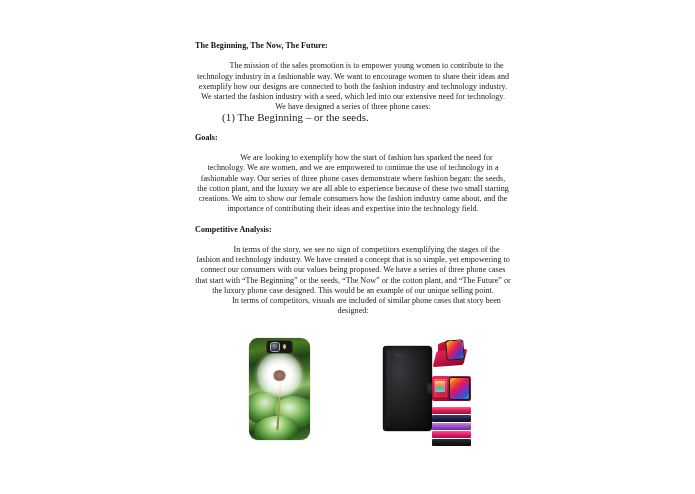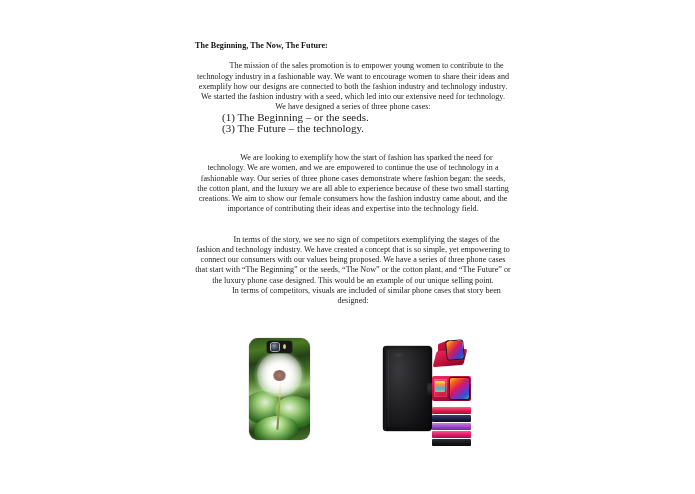--- a/index.html
+++ b/index.html
@@ -256,34 +256,35 @@
 <div class="page">
 
   <div class="doc-body">
 
     <div>
       <p class="heading">The Beginning, The Now, The Future:</p>
       <div class="spacer-line"></div>
       <p class="para">The mission of the sales promotion is to empower young women to contribute to the technology industry in a fashionable way. We want to encourage women to share their ideas and exemplify how our designs are connected to both the fashion industry and technology industry. We started the fashion industry with a seed, which led into our extensive need for technology. We have designed a series of three phone cases:</p>
       <ul class="list">
         <li>(1) The Beginning – or the seeds.</li>
-        <li>(3) The Future – the technology.</li>
       </ul>
     </div>
 
     <div class="spacer-line"></div>
 
     <div>
+      <p class="heading">Goals:</p>
       <div class="spacer-line"></div>
       <p class="para">We are looking to exemplify how the start of fashion has sparked the need for technology. We are women, and we are empowered to continue the use of technology in a fashionable way. Our series of three phone cases demonstrate where fashion began: the seeds, the cotton plant, and the luxury we are all able to experience because of these two small starting creations. We aim to show our female consumers how the fashion industry came about, and the importance of contributing their ideas and expertise into the technology field.</p>
     </div>
 
     <div class="spacer-line"></div>
 
     <div>
+      <p class="heading">Competitive Analysis:</p>
       <div class="spacer-line"></div>
       <p class="para">In terms of the story, we see no sign of competitors exemplifying the stages of the fashion and technology industry. We have created a concept that is so simple, yet empowering to connect our consumers with our values being proposed. We have a series of three phone cases that start with “The Beginning” or the seeds, “The Now” or the cotton plant, and “The Future” or the luxury phone case designed. This would be an example of our unique selling point.</p>
       <p class="para">In terms of competitors, visuals are included of similar phone cases that story been designed:</p>
     </div>
 
   </div>
 
   <div class="figures">
 
     <div class="case-dandelion">

